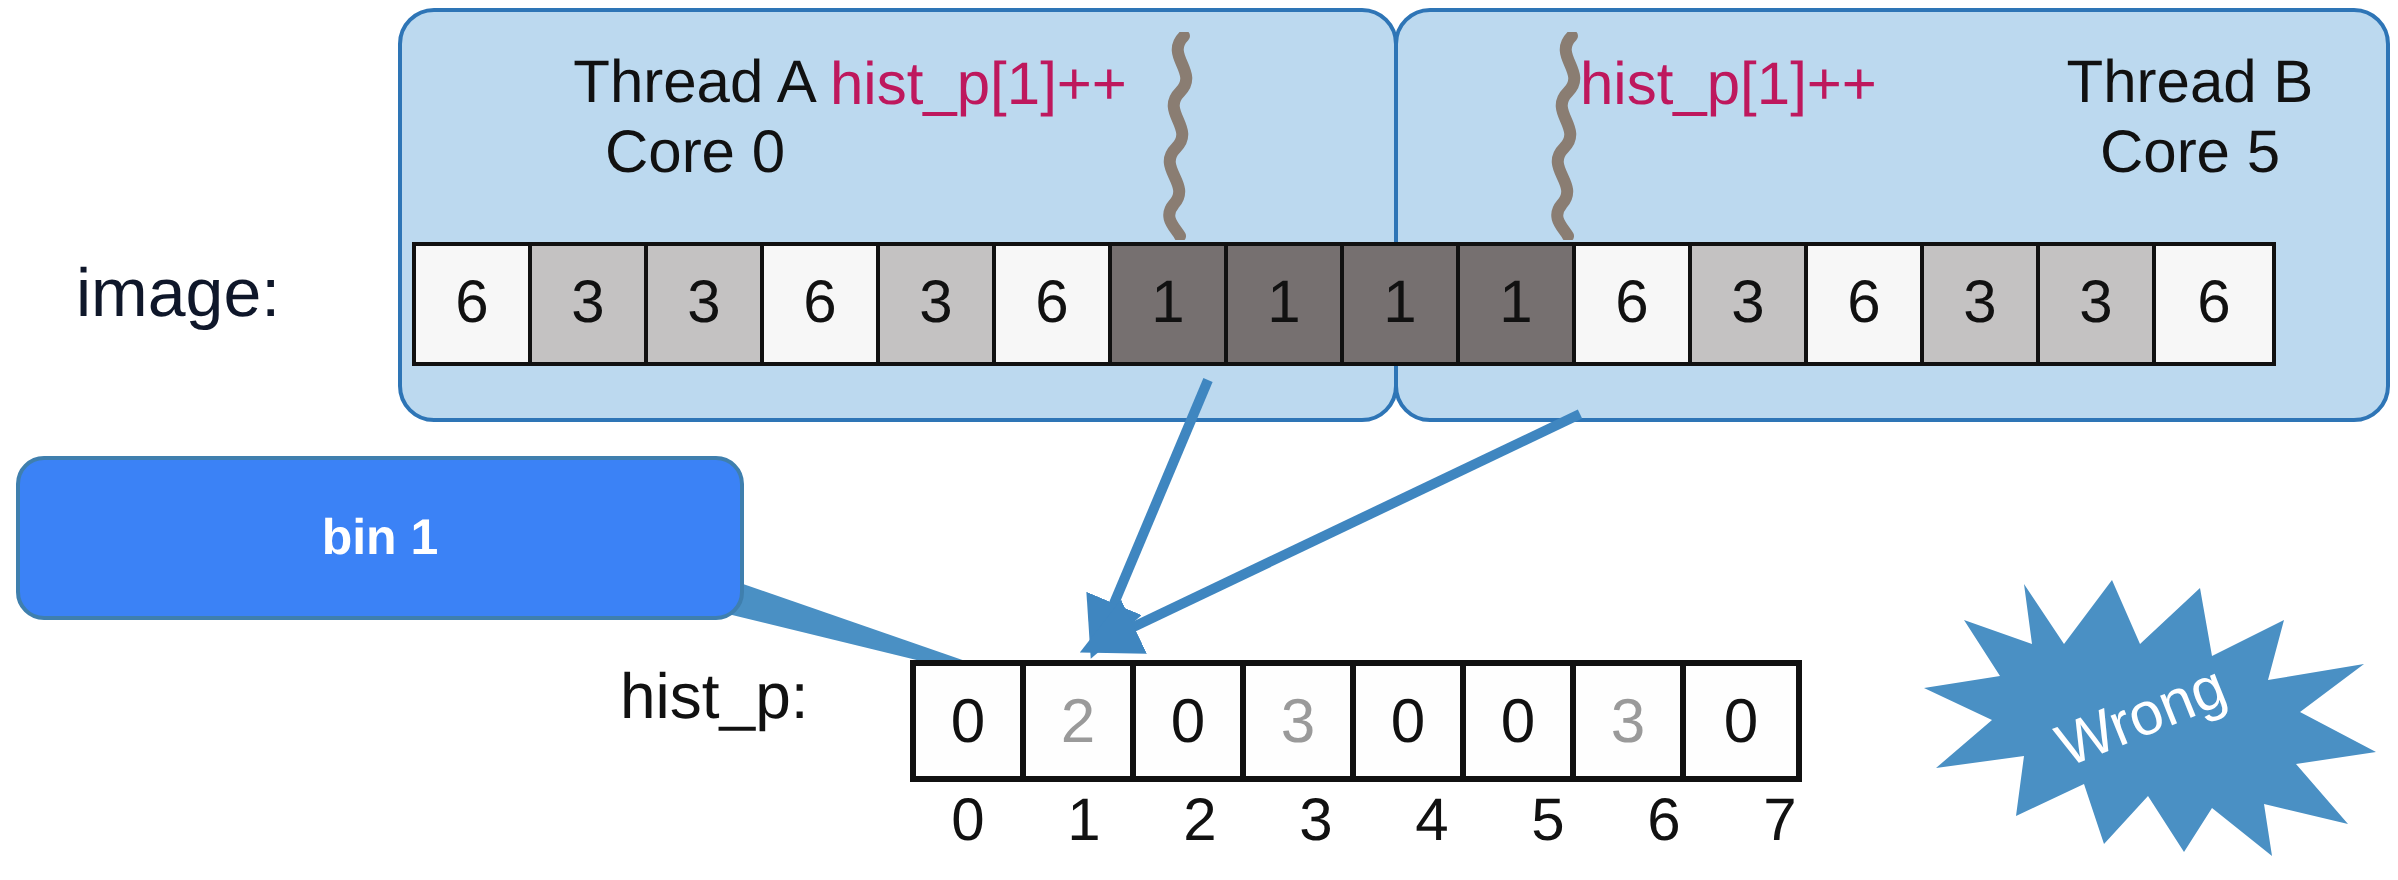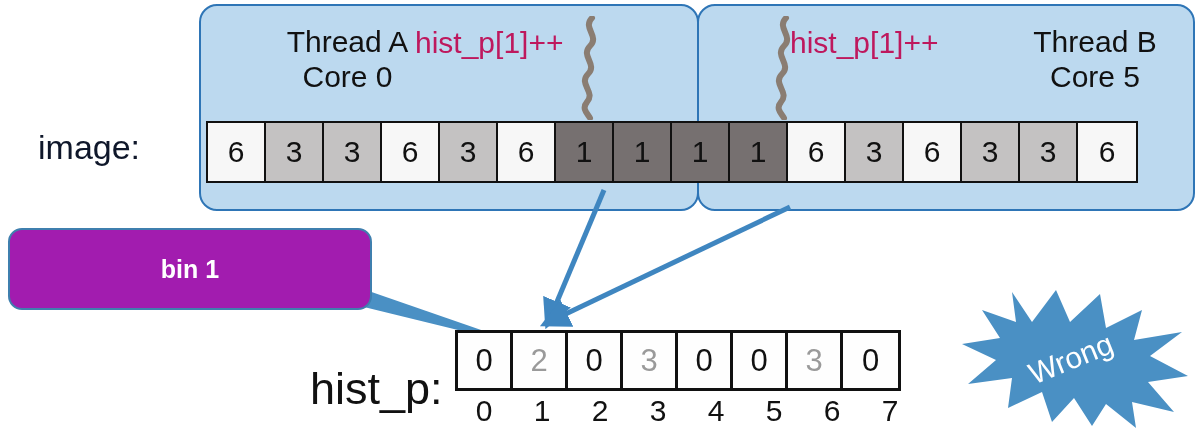--- a/index.html
+++ b/index.html
@@ -27,33 +27,33 @@
   #image-label{position:absolute;left:38px;top:128px;font-size:34px;color:#0f172a;letter-spacing:0px;}
   #image-array{position:absolute;left:206px;top:121px;display:flex;border:2px solid #111;box-sizing:content-box;}
   #image-array .cell{width:58px;height:58px;border-right:2px solid #111;box-sizing:border-box;
       display:flex;align-items:center;justify-content:center;font-size:30px;color:#111;}
   #image-array .cell:last-child{border-right:none;}
   .v-light{background:#f7f7f7;}
   .v-mid{background:#c4c2c2;}
   .v-dark{background:#767070;}
 
   
-  #histp-label{position:absolute;left:310px;top:330px;font-size:45px;color:#111;margin-top:33px;}
+  #histp-label{position:absolute;left:310px;top:330px;font-size:32px;color:#111;}
   #histp-array{position:absolute;left:455px;top:330px;display:flex;border:3px solid #111;box-sizing:content-box;background:#fff;}
   #histp-array .hcell{width:55px;height:55px;border-right:3px solid #111;box-sizing:border-box;
       display:flex;align-items:center;justify-content:center;font-size:31px;background:#fefefe;}
   #histp-array .hcell:last-child{border-right:none;}
   .val-black{color:#111;}
   .val-gray{color:#9a9a9a;}
 
   #histp-index{position:absolute;left:455px;top:394px;display:flex;}
   #histp-index .idx{width:58px;text-align:center;font-size:30px;color:#111;}
 
   
-  #callout{position:absolute;left:8px;top:228px;width:364px;height:82px;background:#a21caf;
+  #callout{position:absolute;left:8px;top:228px;width:364px;height:82px;background:#3b82f6;
       border:2px solid #3f7fae;border-radius:14px;box-sizing:border-box;
       display:flex;align-items:center;justify-content:center;}
   #callout .c-title{color:#fff;font-size:25px;font-weight:bold;line-height:28px;}
   #callout .c-sub{color:#fff;font-size:27px;line-height:30px;white-space:nowrap;}
 
   
   #wrong{position:absolute;left:960px;top:288px;width:230px;height:140px;}
   #wrong .wtext{position:absolute;left:36px;top:54px;width:150px;text-align:center;color:#fff;
       font-size:30px;transform:rotate(-22deg);}
 

